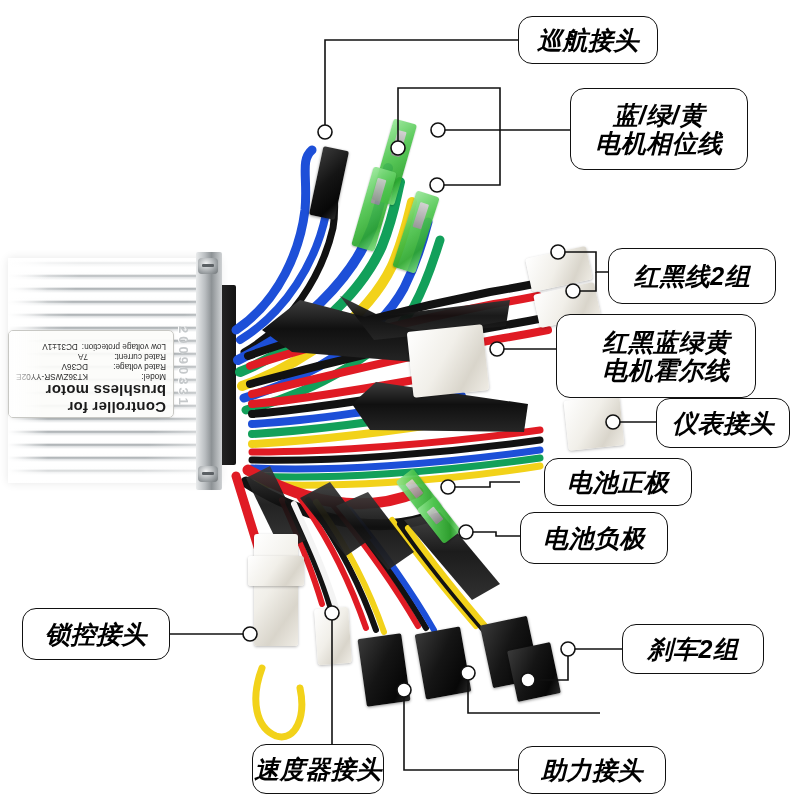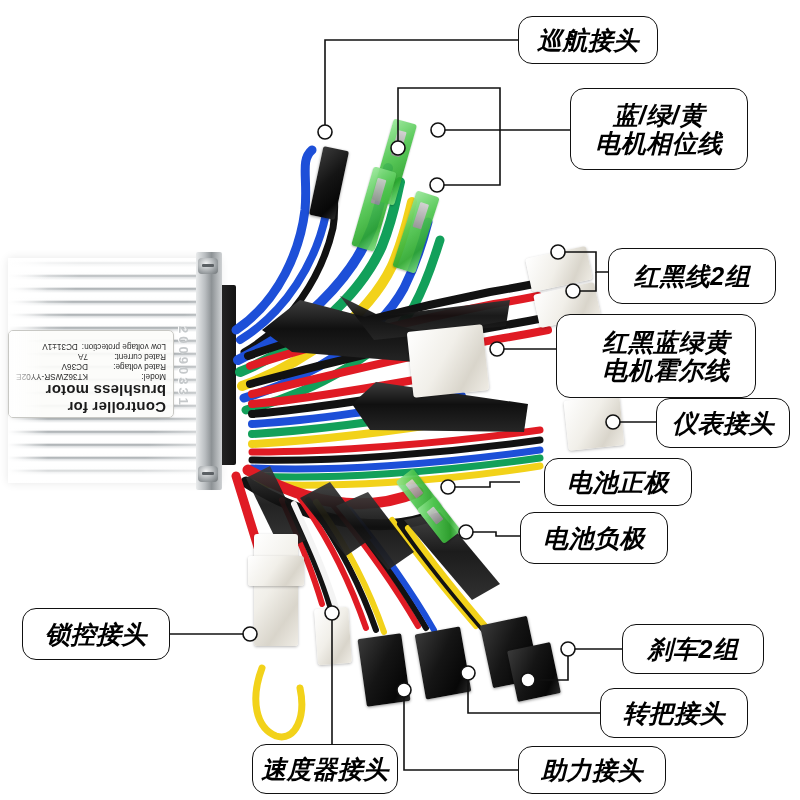--- a/index.html
+++ b/index.html
@@ -320,25 +320,22 @@
   </div>
 
   <div class="lbl l1" style="left:22px;top:608px;width:148px;height:52px;">
     <span>锁控接头</span>
   </div>
 
   <div class="lbl l1" style="left:622px;top:624px;width:142px;height:50px;">
     <span>刹车2组</span>
   </div>
 
-  <div class="lbl l1" style="left:600px;top:688px;width:148px;height:50px;">
-    <span>转把接头</span>
-  </div>
 
   <div class="lbl l1" style="left:518px;top:746px;width:148px;height:48px;">
     <span>助力接头</span>
   </div>
 
-  <div class="lbl l1" style="left:252px;top:744px;width:146px;height:50px;">
+  <div class="lbl l1" style="left:252px;top:744px;width:132px;height:50px;">
     <span>速度器接头</span>
   </div>
 
 </div>
 
 </body></html>

